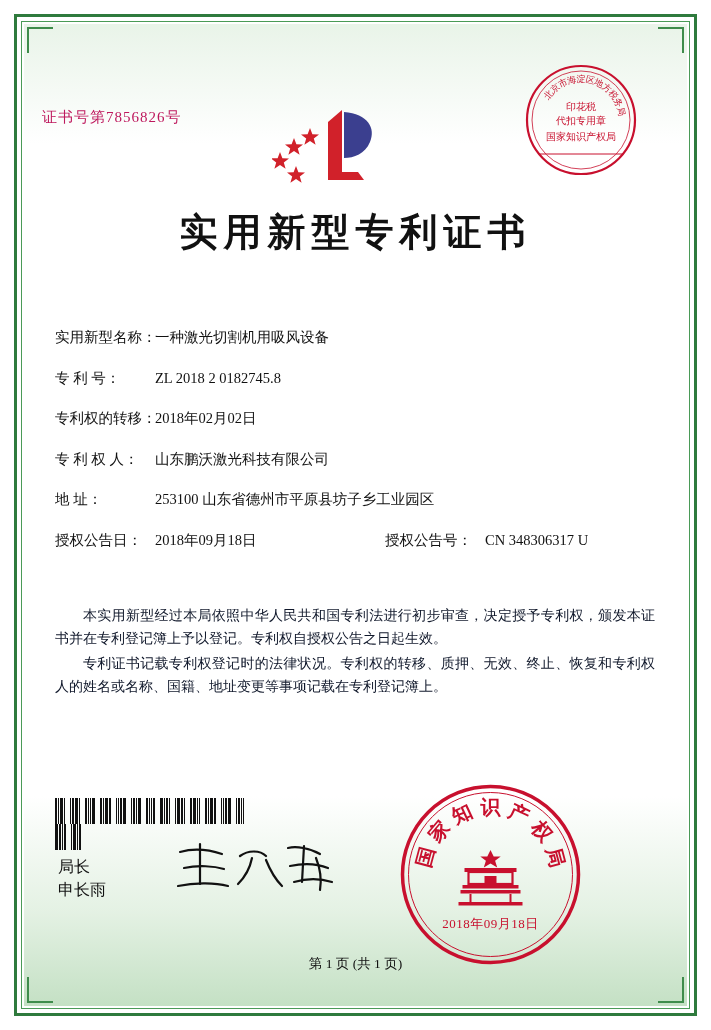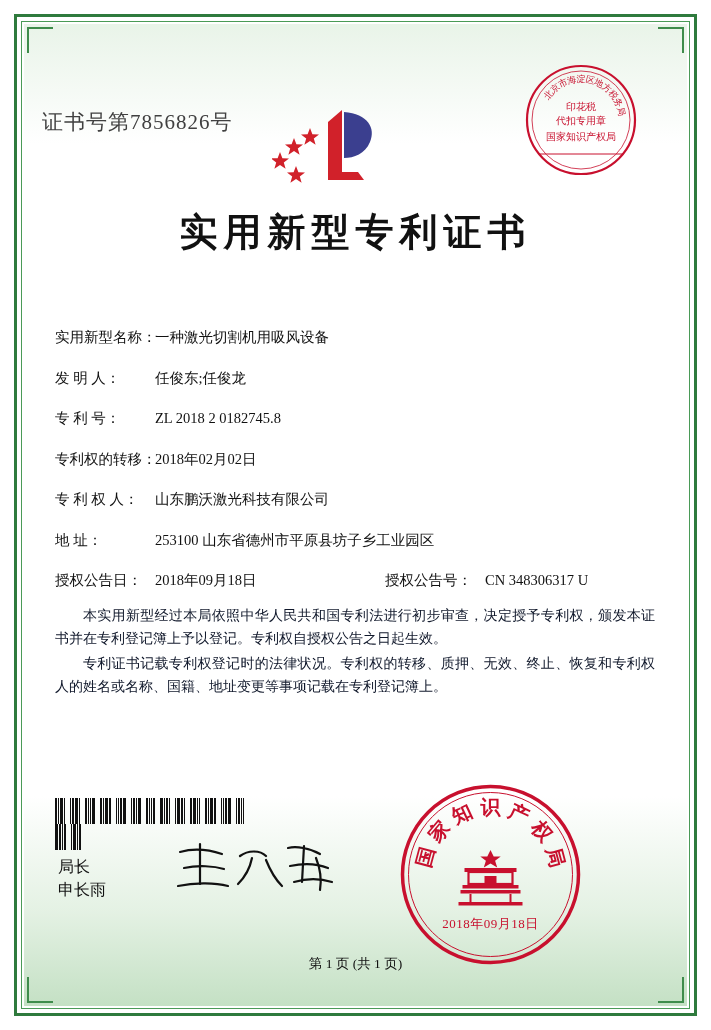--- a/index.html
+++ b/index.html
@@ -66,23 +66,23 @@
     height: 120px;
     background: linear-gradient(to bottom, rgba(206,230,205,0.45) 0%, rgba(214,233,212,0) 100%);
     pointer-events: none;
   }
 
   
   .cert-no {
     position: absolute;
     left: 42px;
     top: 108px;
-    font-size: 21px;
+    font-size: 15px;
     letter-spacing: 1px;
-    color: #404040;
+    color: #be185d;
   }
 
   
   .logo {
     position: absolute;
     left: 272px;
     top: 108px;
     width: 130px;
     height: 78px;
   }
@@ -285,24 +285,20 @@
   </div>
 
   <div class="title">实用新型专利证书</div>
 
   <div class="fields">
     <div class="field-row">
       <div class="field-label">实用新型名称：</div>
       <div class="field-value">一种激光切割机用吸风设备</div>
     </div>
     <div class="field-row">
-      <div class="field-label">发 明 人：</div>
-      <div class="field-value">任俊东;任俊龙</div>
-    </div>
-    <div class="field-row">
       <div class="field-label">专 利 号：</div>
       <div class="field-value">ZL 2018 2 0182745.8</div>
     </div>
     <div class="field-row">
       <div class="field-label">专利权的转移：</div>
       <div class="field-value">2018年02月02日</div>
     </div>
     <div class="field-row">
       <div class="field-label">专 利 权 人：</div>
       <div class="field-value">山东鹏沃激光科技有限公司</div>

